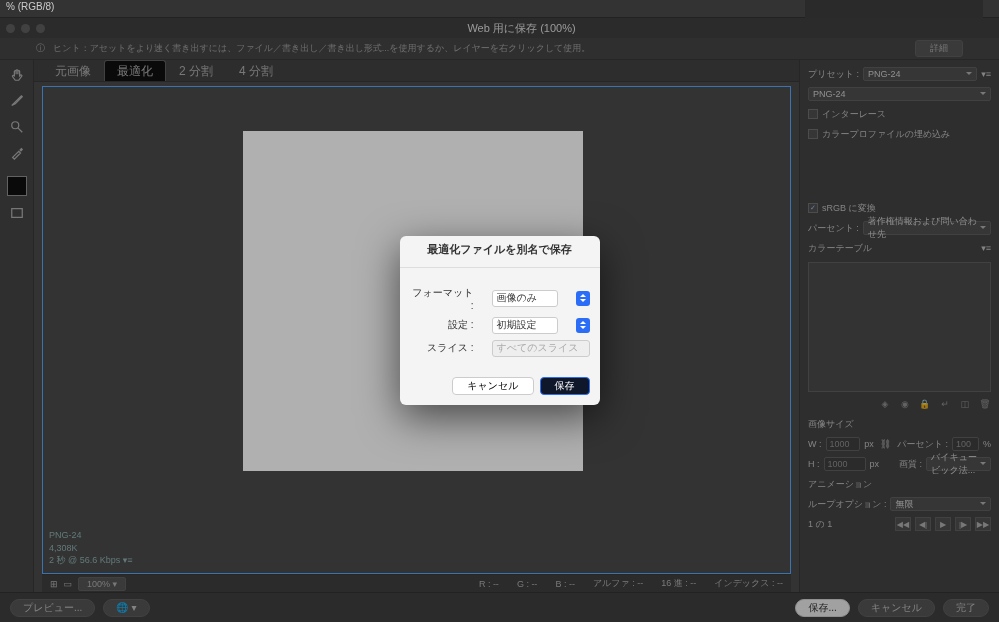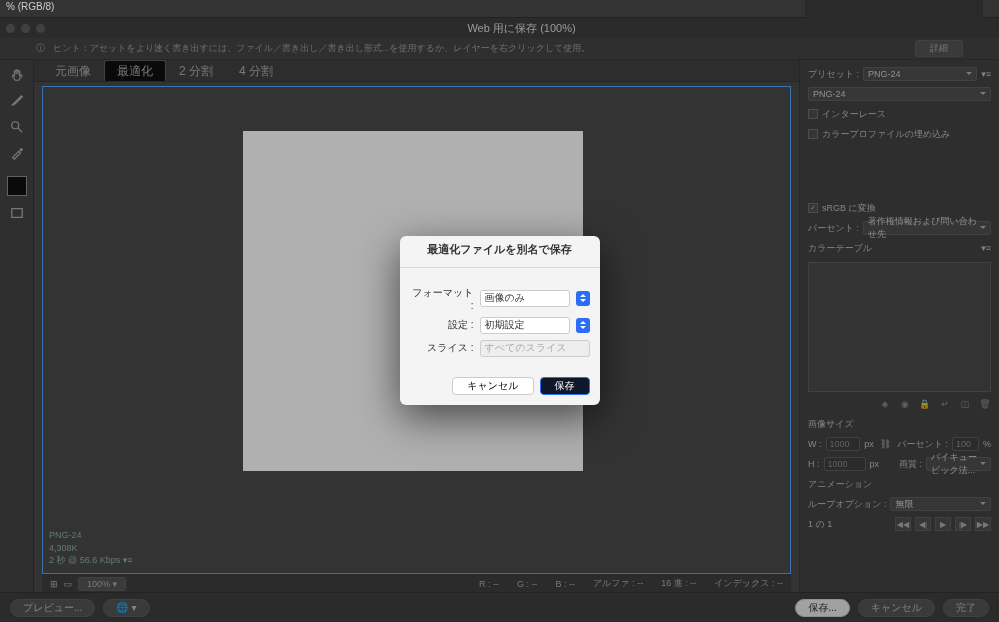--- a/index.html
+++ b/index.html
@@ -40,21 +40,21 @@
   .ct-icons{display:flex;justify-content:flex-end;gap:8px;padding:2px 0;color:#888}
   .ct-icons span{width:12px;height:12px;display:inline-flex;align-items:center;justify-content:center}
   .field{width:42px;height:14px;background:#333;border:1px solid #555;border-radius:2px;display:flex;align-items:center;padding:0 3px;color:#888}
   .footer{height:30px;background:#333;display:flex;align-items:center;padding:0 10px;gap:8px;border-top:1px solid #262626}
   .fbtn{background:#4a4a4a;border:1px solid #555;color:#bbb;height:18px;padding:0 12px;font-size:10px;border-radius:9px;display:flex;align-items:center}
   .fbtn.pill{background:#e8e8e8;color:#222;border-color:#ccc}
   .overlay{position:absolute;inset:0;background:rgba(30,30,30,.35);display:flex;align-items:center;justify-content:center;z-index:10}
   .dialog{width:200px;background:#f4f4f4;border-radius:6px;box-shadow:0 12px 40px rgba(0,0,0,.6);color:#333;font-size:10px;overflow:hidden}
   .dlg-title{text-align:center;font-weight:600;padding:6px 16px 10px;font-size:11px;border-bottom:1px solid #ddd}
   .dlg-body{padding:18px 10px 6px}
-  .dlg-row{display:flex;align-items:center;gap:6px;margin-bottom:6px}
+  .dlg-row{display:flex;align-items:center;gap:18px;margin-bottom:6px}
   .dlg-row .l{width:64px;text-align:right;color:#333}
   .dlg-sel{flex:1;height:17px;background:#fff;border:1px solid #ccc;border-radius:3px;display:flex;align-items:center;padding:0 4px;position:relative}
   .dlg-sel.dis{background:#eee;color:#aaa}
   .stepper{width:14px;height:15px;background:#2b6df6;border-radius:3px;display:flex;flex-direction:column}
   .stepper div{flex:1;position:relative}
   .stepper div::before{content:"";position:absolute;left:4px;border:3px solid transparent}
   .stepper div:first-child::before{bottom:1px;border-bottom-color:#fff}
   .stepper div:last-child::before{top:1px;border-top-color:#fff}
   .dlg-foot{display:flex;justify-content:flex-end;gap:6px;padding:8px 10px 10px}
   .db{height:18px;border-radius:4px;padding:0 14px;font-size:10px;border:1px solid #ccc;background:#fff}

